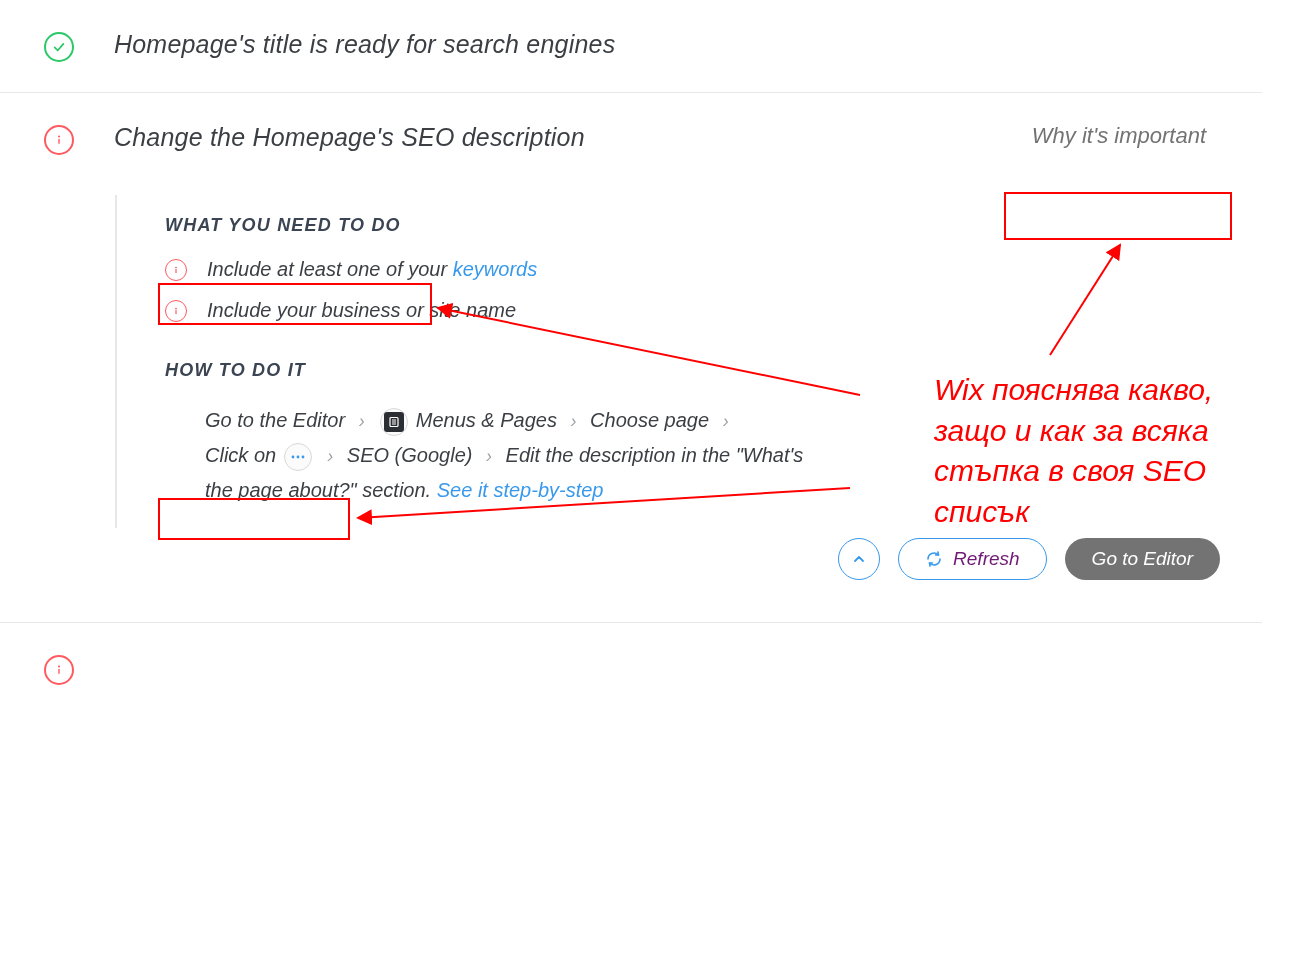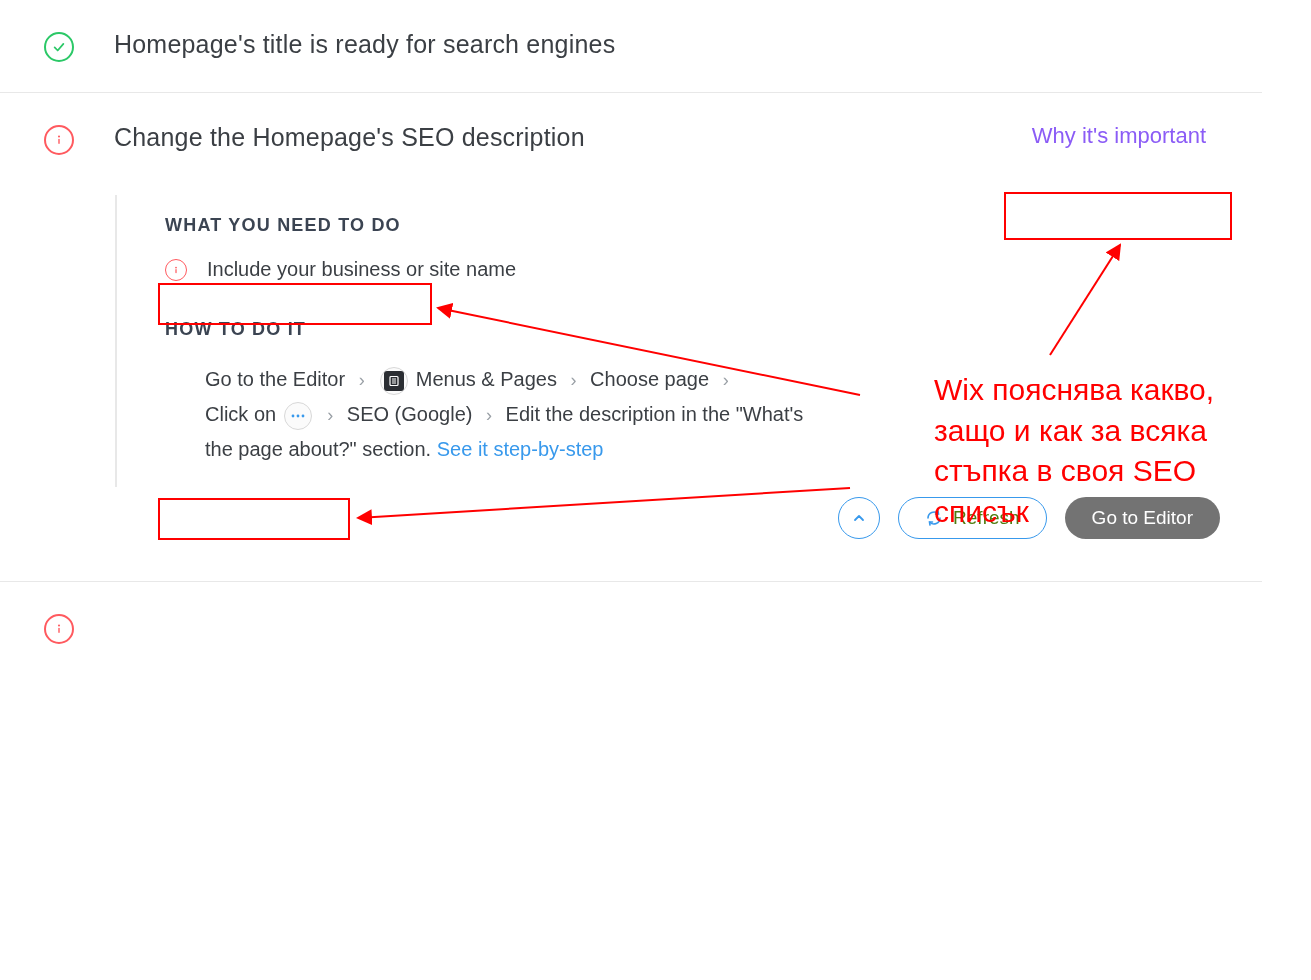--- a/index.html
+++ b/index.html
@@ -44,21 +44,21 @@
   }
   .row-head {
     display: flex;
     justify-content: space-between;
     align-items: flex-start;
     width: 100%;
     padding-right: 56px;
   }
   .why-link {
     font-size: 22px;
-    color: #8b5cf6;
+    color: #737373;
     font-weight: 300;
     cursor: pointer;
   }
   .panel {
     margin-left: 115px;
     margin-top: 40px;
     border-left: 2px solid #e8e8e8;
     padding: 20px 0 20px 48px;
     max-width: 700px;
   }
@@ -133,21 +133,21 @@
     align-items: center;
     justify-content: center;
     font-size: 19px;
     font-weight: 400;
     cursor: pointer;
     padding: 0 26px;
     gap: 10px;
     border: 1.5px solid transparent;
   }
   .btn.circle { width: 42px; padding: 0; }
-  .btn.outline { border-color: #3899ec; color: #4d7c0f; background: #fff; }
+  .btn.outline { border-color: #3899ec; color: #701a75; background: #fff; }
   .btn.primary { background: #737373; color: #fff; }
 
   
   .anno-layer {
     position: absolute;
     left: 0; top: 0;
     width: 1311px;
     height: 980px;
     pointer-events: none;
   }
@@ -161,21 +161,21 @@
     font-family: Arial, sans-serif;
     font-size: 30px;
     line-height: 1.35;
     font-weight: 400;
   }
   .anno-svg {
     position: absolute;
     left: 0; top: 0;
     width: 1311px; height: 980px;
   }
-  .wrapper { position: relative; width: 1262px; }
+  .wrapper { position: relative; width: 1262px; font-style: italic; }
 </style>
 </head>
 <body>
 
 <div class="wrapper">
 
   <div class="row border-bottom">
     <span class="status-icon success">
       <svg viewBox="0 0 16 16" fill="none" stroke="currentColor" stroke-width="2" stroke-linecap="round" stroke-linejoin="round">
           <polyline points="3 8.5 6.5 12 13 4.5"></polyline>
@@ -194,20 +194,31 @@
       </span>
       <div class="row-head">
         <div class="row-title">Change the Homepage's SEO description</div>
         <span class="why-link">Why it's important</span>
       </div>
     </div>
 
     <div class="panel">
       <div class="panel-heading">WHAT YOU NEED TO DO</div>
 
+      <div class="check-item">
+        <span class="status-icon warn small">
+          <svg viewBox="0 0 16 16" fill="currentColor">
+              <circle cx="8" cy="4" r="1.4"></circle>
+              <rect x="7" y="6.5" width="2" height="6.5" rx="1"></rect>
+            </svg>
+        </span>
+        <span>
+          <span>Include at least one of your </span><span class="link">keywords</span>
+        </span>
+      </div>
 
       <div class="check-item">
         <span class="status-icon warn small">
           <svg viewBox="0 0 16 16" fill="currentColor">
               <circle cx="8" cy="4" r="1.4"></circle>
               <rect x="7" y="6.5" width="2" height="6.5" rx="1"></rect>
             </svg>
         </span>
         <span>Include your business or site name</span>
       </div>

